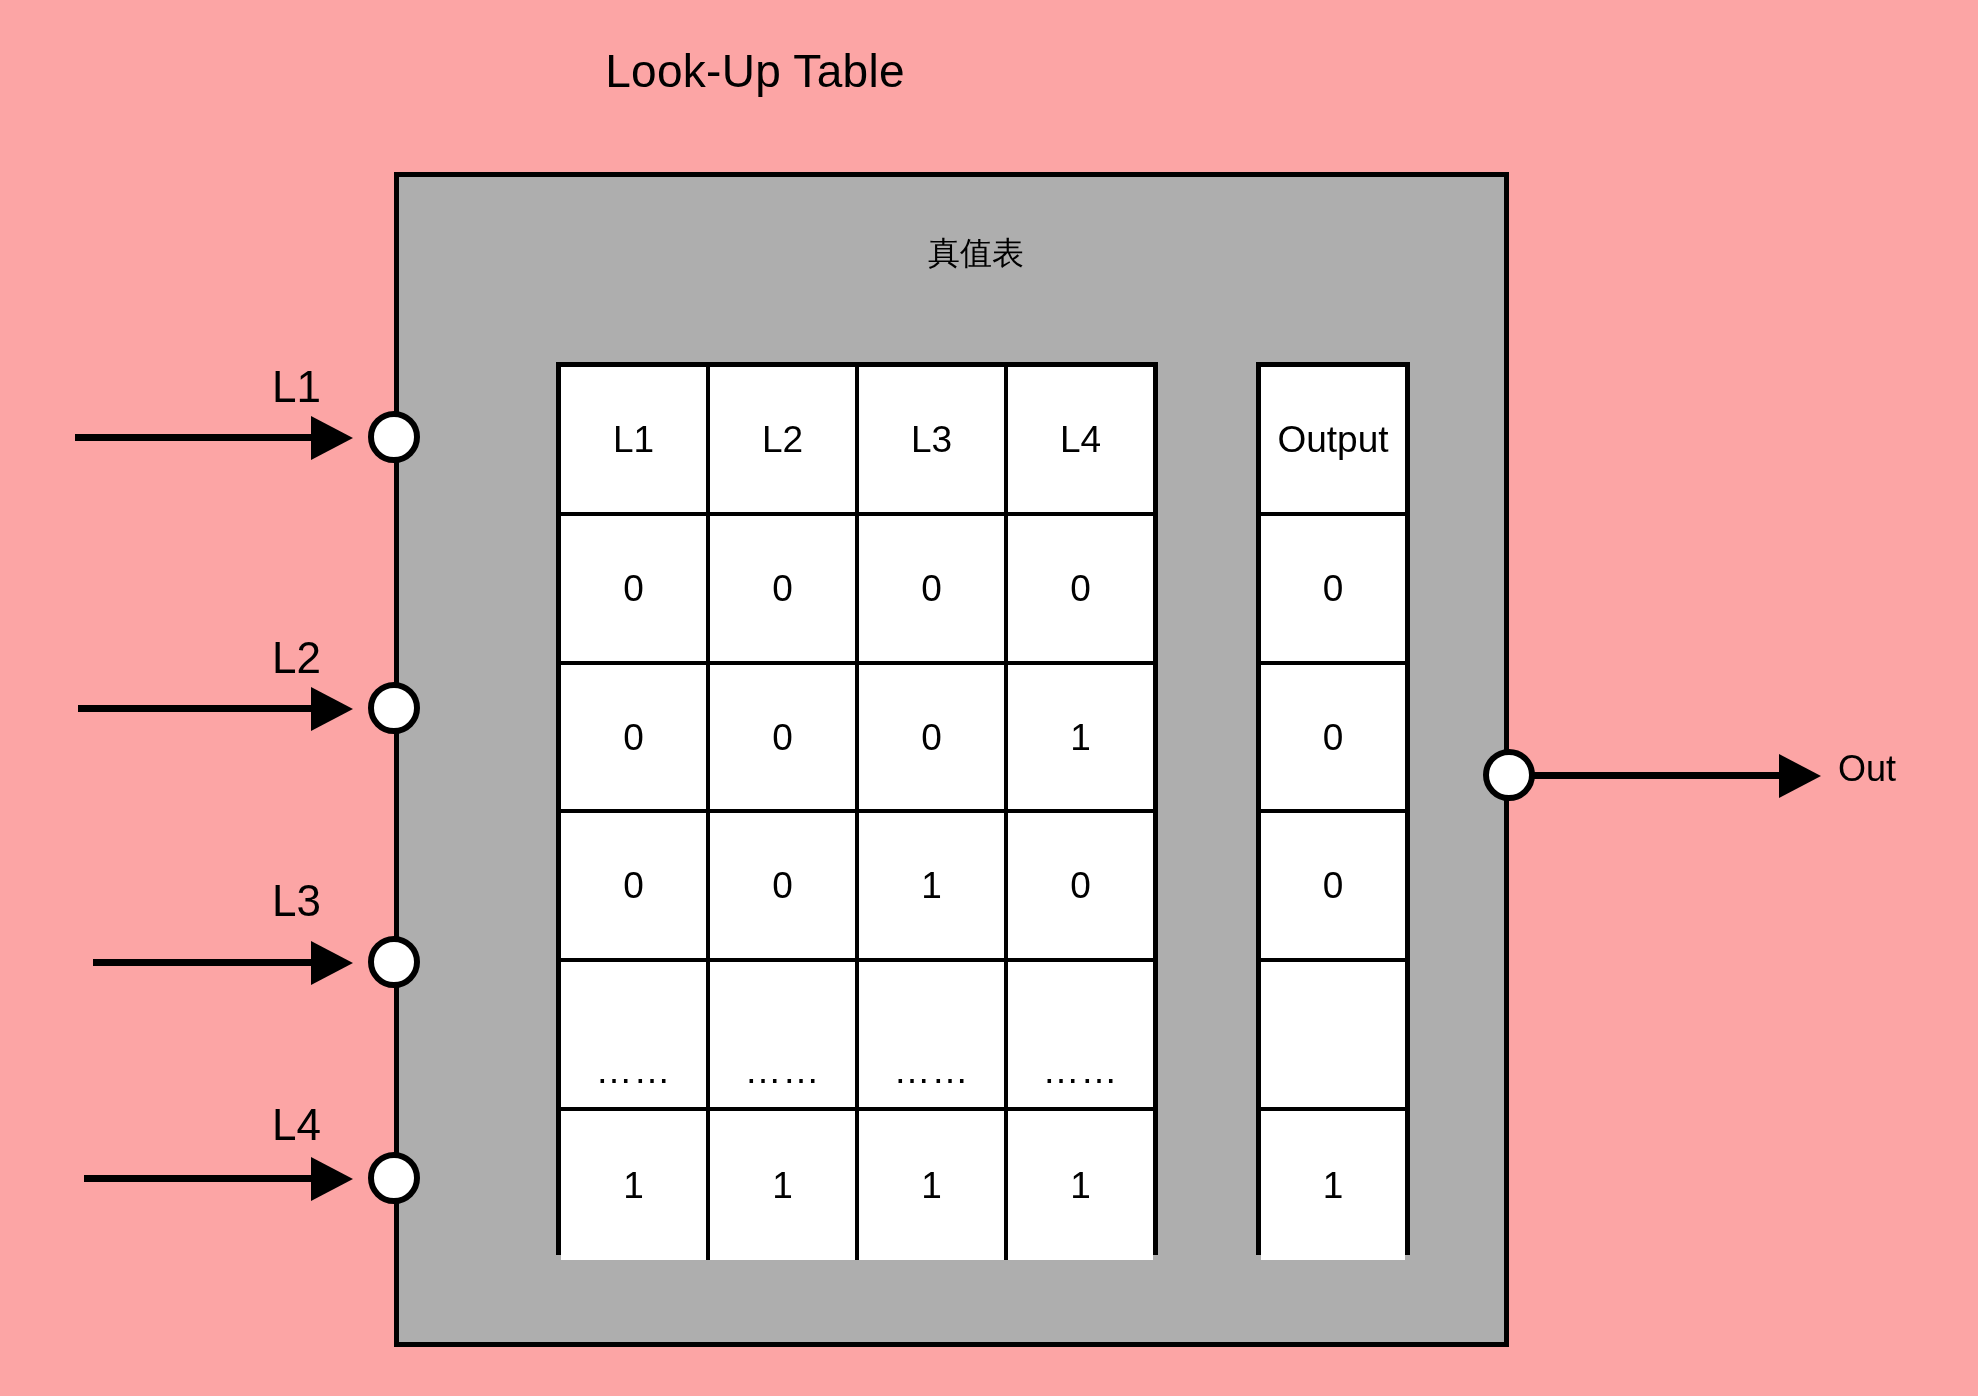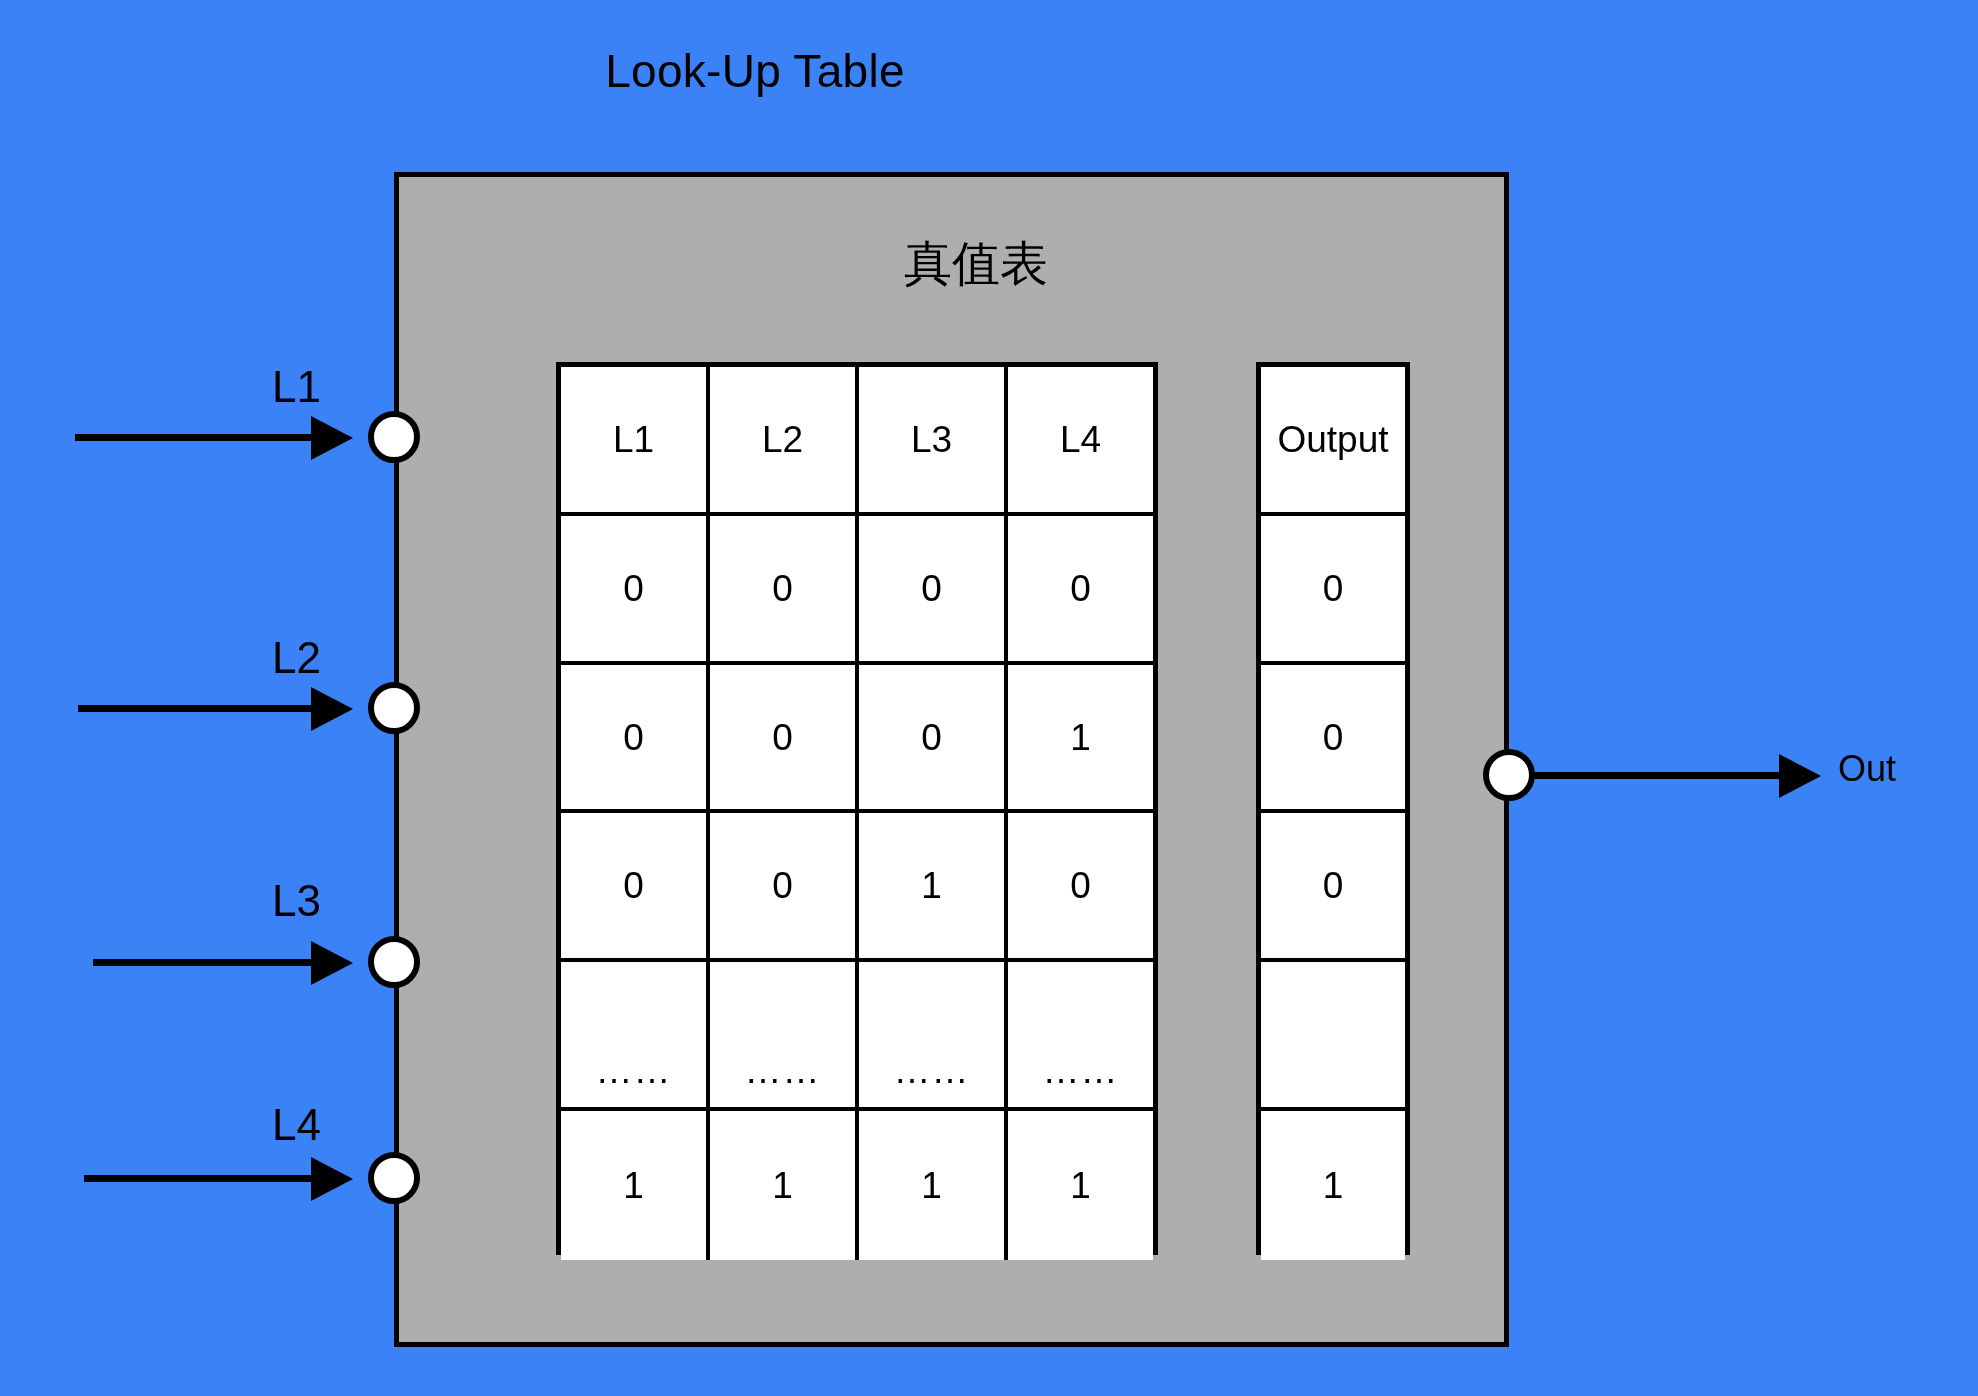--- a/index.html
+++ b/index.html
@@ -11,21 +11,21 @@
     width: 1978px;
     height: 1396px;
     font-family: "Liberation Sans", "DejaVu Sans", sans-serif;
     color: #000000;
     overflow: hidden;
   }
   #stage {
     position: relative;
     width: 1978px;
     height: 1396px;
-    background: #3b82f6;
+    background: #fca5a5;
   }
 
   
   #title {
     position: absolute;
     left: 0;
     top: 44px;
     width: 1510px;
     text-align: center;
     font-size: 46px;
@@ -44,21 +44,21 @@
     background: #aeaeae;
     border: 5px solid #000000;
     box-sizing: border-box;
   }
   #lut-subtitle {
     position: absolute;
     left: 394px;
     top: 232px;
     width: 1164px;
     text-align: center;
-    font-size: 48px;
+    font-size: 32px;
     color: #000000;
     white-space: nowrap;
   }
 
   
   .ttable {
     position: absolute;
     border: 5px solid #000000;
     box-sizing: border-box;
     background: #ffffff;

